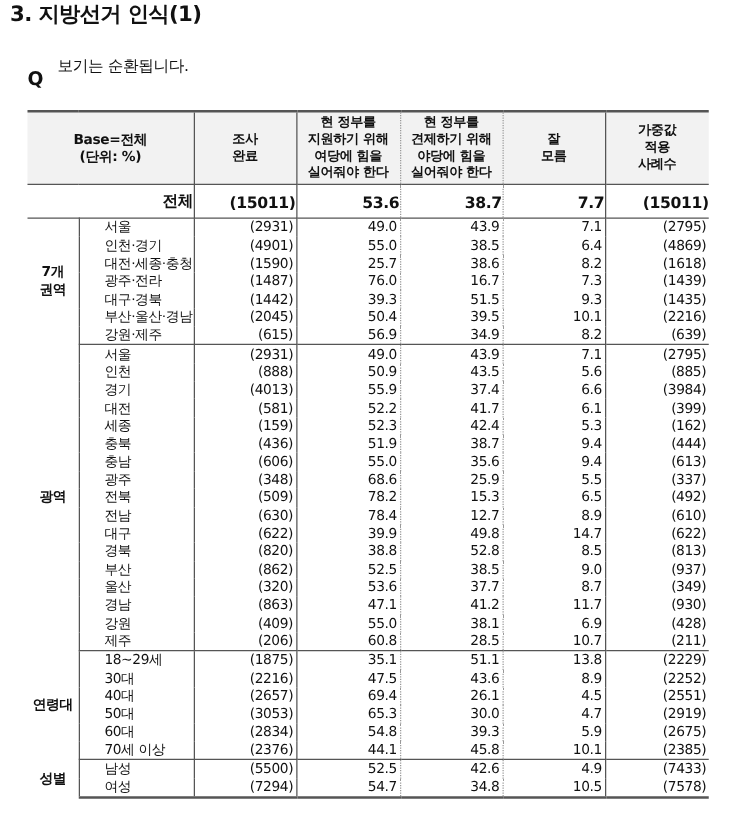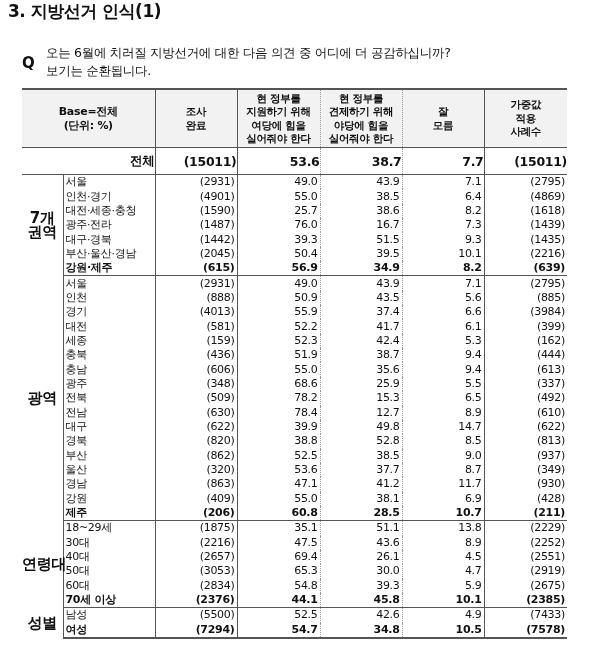--- a/index.html
+++ b/index.html
@@ -41,37 +41,36 @@
     font-size: 10.5px;
   }
   .tbl thead th.base { font-size: 11px; }
   .tbl .vr { border-right: 1px solid #555; }
   .tbl .vd { border-right: 1px dotted #999; }
   .tbl tr.total td {
     height: 26px; font-weight: bold; font-size: 12.5px;
     text-align: right; border-bottom: 1px solid #555;
   }
   .tbl tbody.grp td { height: 14.35px; line-height: 14px; white-space: nowrap; }
-  .tbl tbody.grp tr:last-child td { border-bottom: 1px solid #555; font-weight: bold; }
+  .tbl tbody.grp tr:last-child td { border-bottom: 1px solid #555; }
   .tbl tbody.grp.last tr:last-child td { border-bottom: 2px solid #555; }
   .tbl td.group {
-    text-align: center; vertical-align: middle; font-weight: bold; font-size: 15px;
+    text-align: center; vertical-align: middle; font-weight: bold; font-size: 11px;
     line-height: 13px;
     margin-top: 12px;
   }
-  .tbl td.lbl { padding-left: 2px; border-left: 1px solid #555; }
+  .tbl td.lbl { padding-left: 20px; border-left: 1px solid #555; }
   .tbl td.num { text-align: right; padding-right: 2px; }
 </style>
 </head>
 <body>
 
 <div class="title">3. 지방선거 인식(1)</div>
 <div class="q-mark">Q</div>
 <div class="q-text">
-  <div>오는 6월에 치러질 지방선거에 대한 다음 의견 중 어디에 더 공감하십니까?</div>
   <div>보기는 순환됩니다.</div>
 </div>
 
 <table class="tbl">
   <colgroup>
     <col style="width:41px">
     <col style="width:92px">
     <col style="width:82px">
     <col style="width:83px">
     <col style="width:82px">

